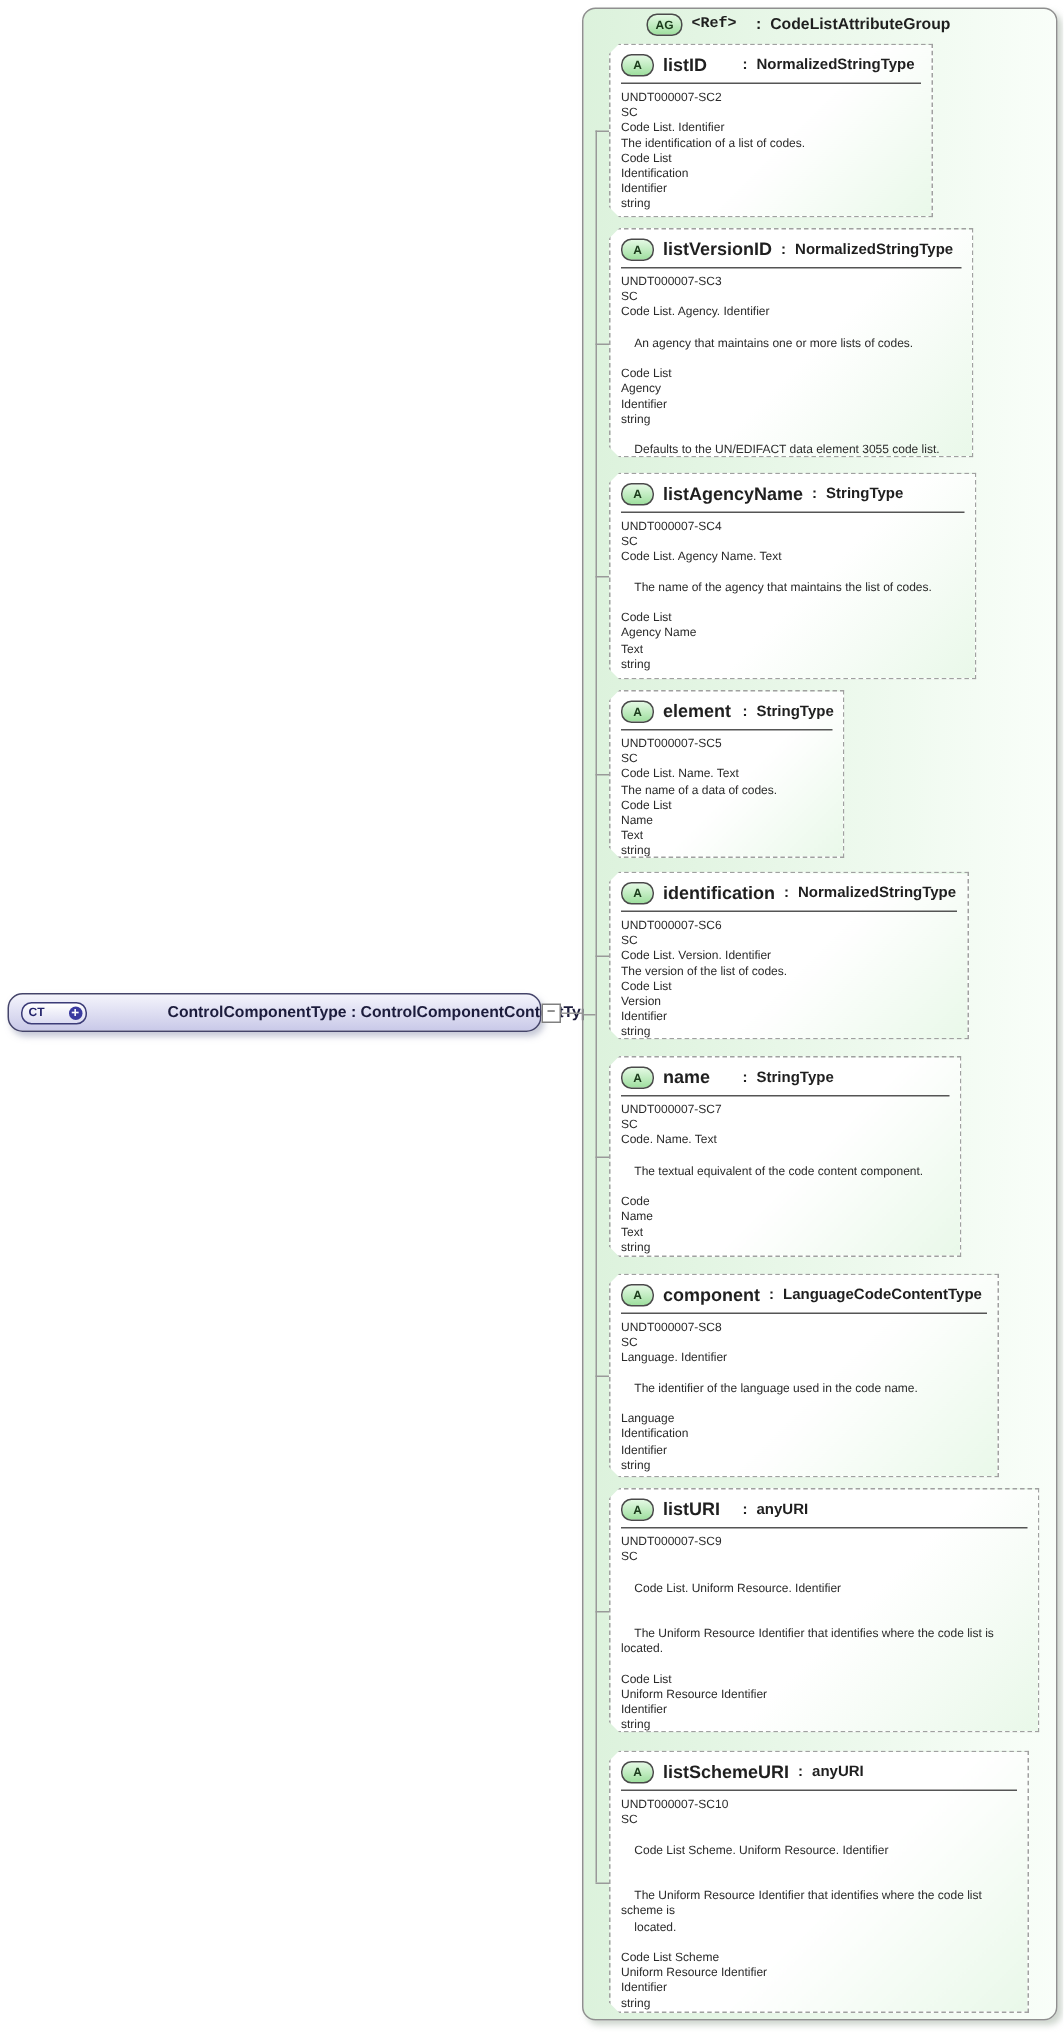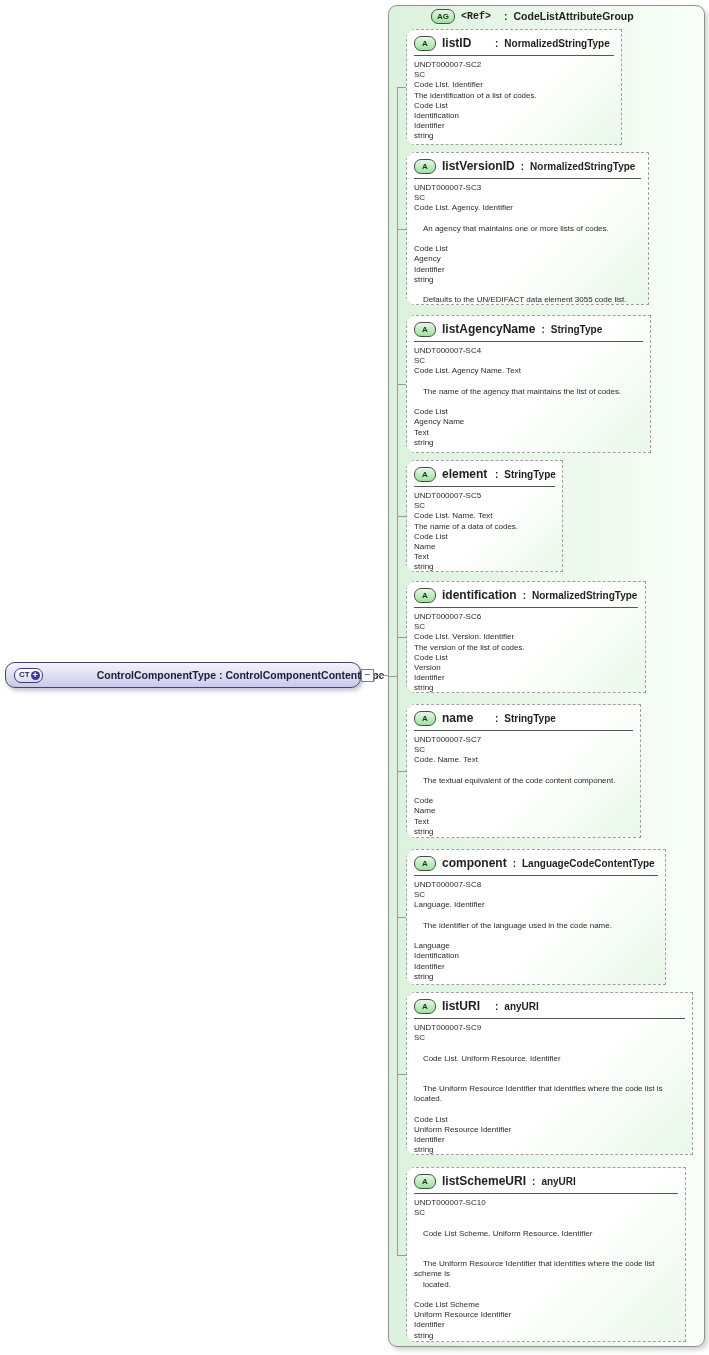--- a/index.html
+++ b/index.html
@@ -16,21 +16,21 @@
 
   
   .ct-box{
     position:absolute;left:5px;top:662px;width:356px;height:26px;
     border:1px solid #44446a;border-radius:10px;
     background:linear-gradient(180deg,var(--element-fill-top) 0%,var(--element-fill-bottom) 100%);
     box-shadow:2px 3px 4px rgba(150,155,180,.55);
     display:flex;align-items:center;gap:7px;padding:0 8px;box-sizing:border-box;
   }
   .ct-badge{
-    display:inline-flex;align-items:center;gap:1px;
+    display:inline-flex;align-items:center;gap:16px;
     border:1px solid #3c3c78;border-radius:7px;background:linear-gradient(180deg,#ffffff,#dcdcf2);
     height:13px;padding:0 2px 0 4px;flex:0 0 auto;
   }
   .ct-badge-text{font-size:8px;font-weight:bold;color:var(--navy);line-height:12px;}
   .ct-plus{
     width:9px;height:9px;border-radius:50%;background:#3a3aa0;color:#fff;
     font-size:9px;font-weight:bold;line-height:9px;text-align:center;display:inline-block;
   }
   .ct-label{font-size:10.5px;font-weight:bold;color:#1c1c3c;white-space:nowrap;padding-left:47px;}
 

